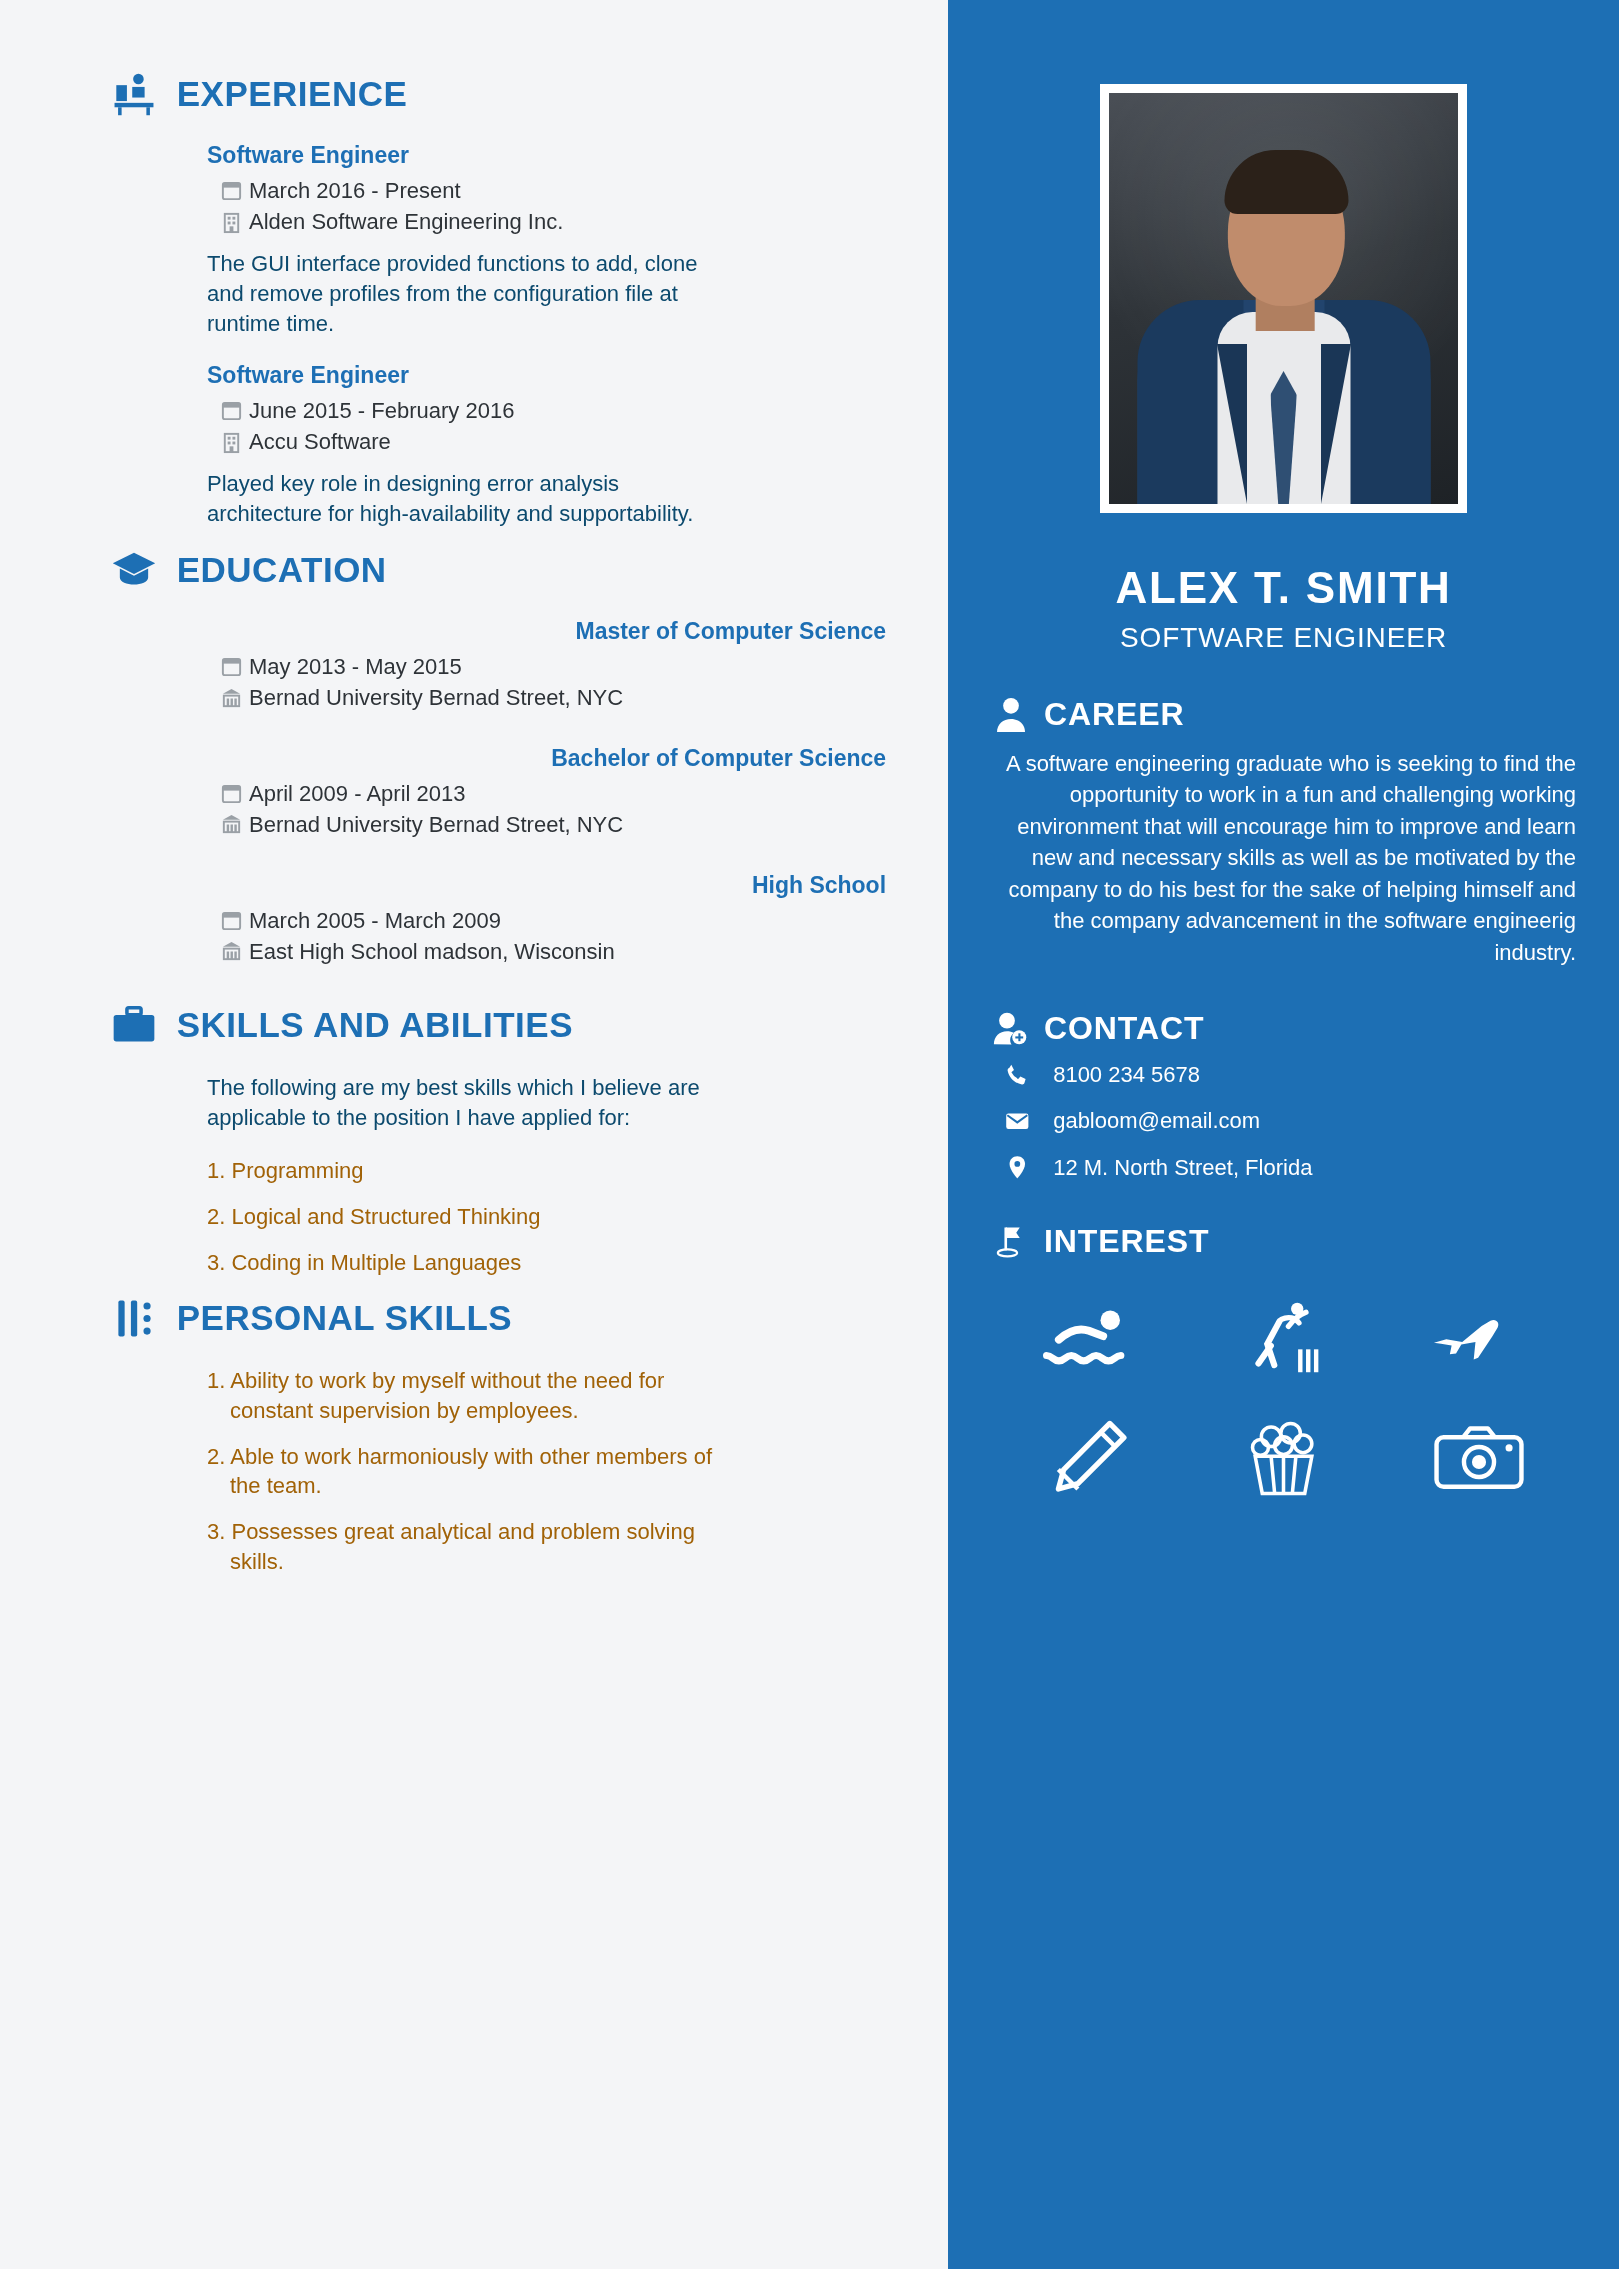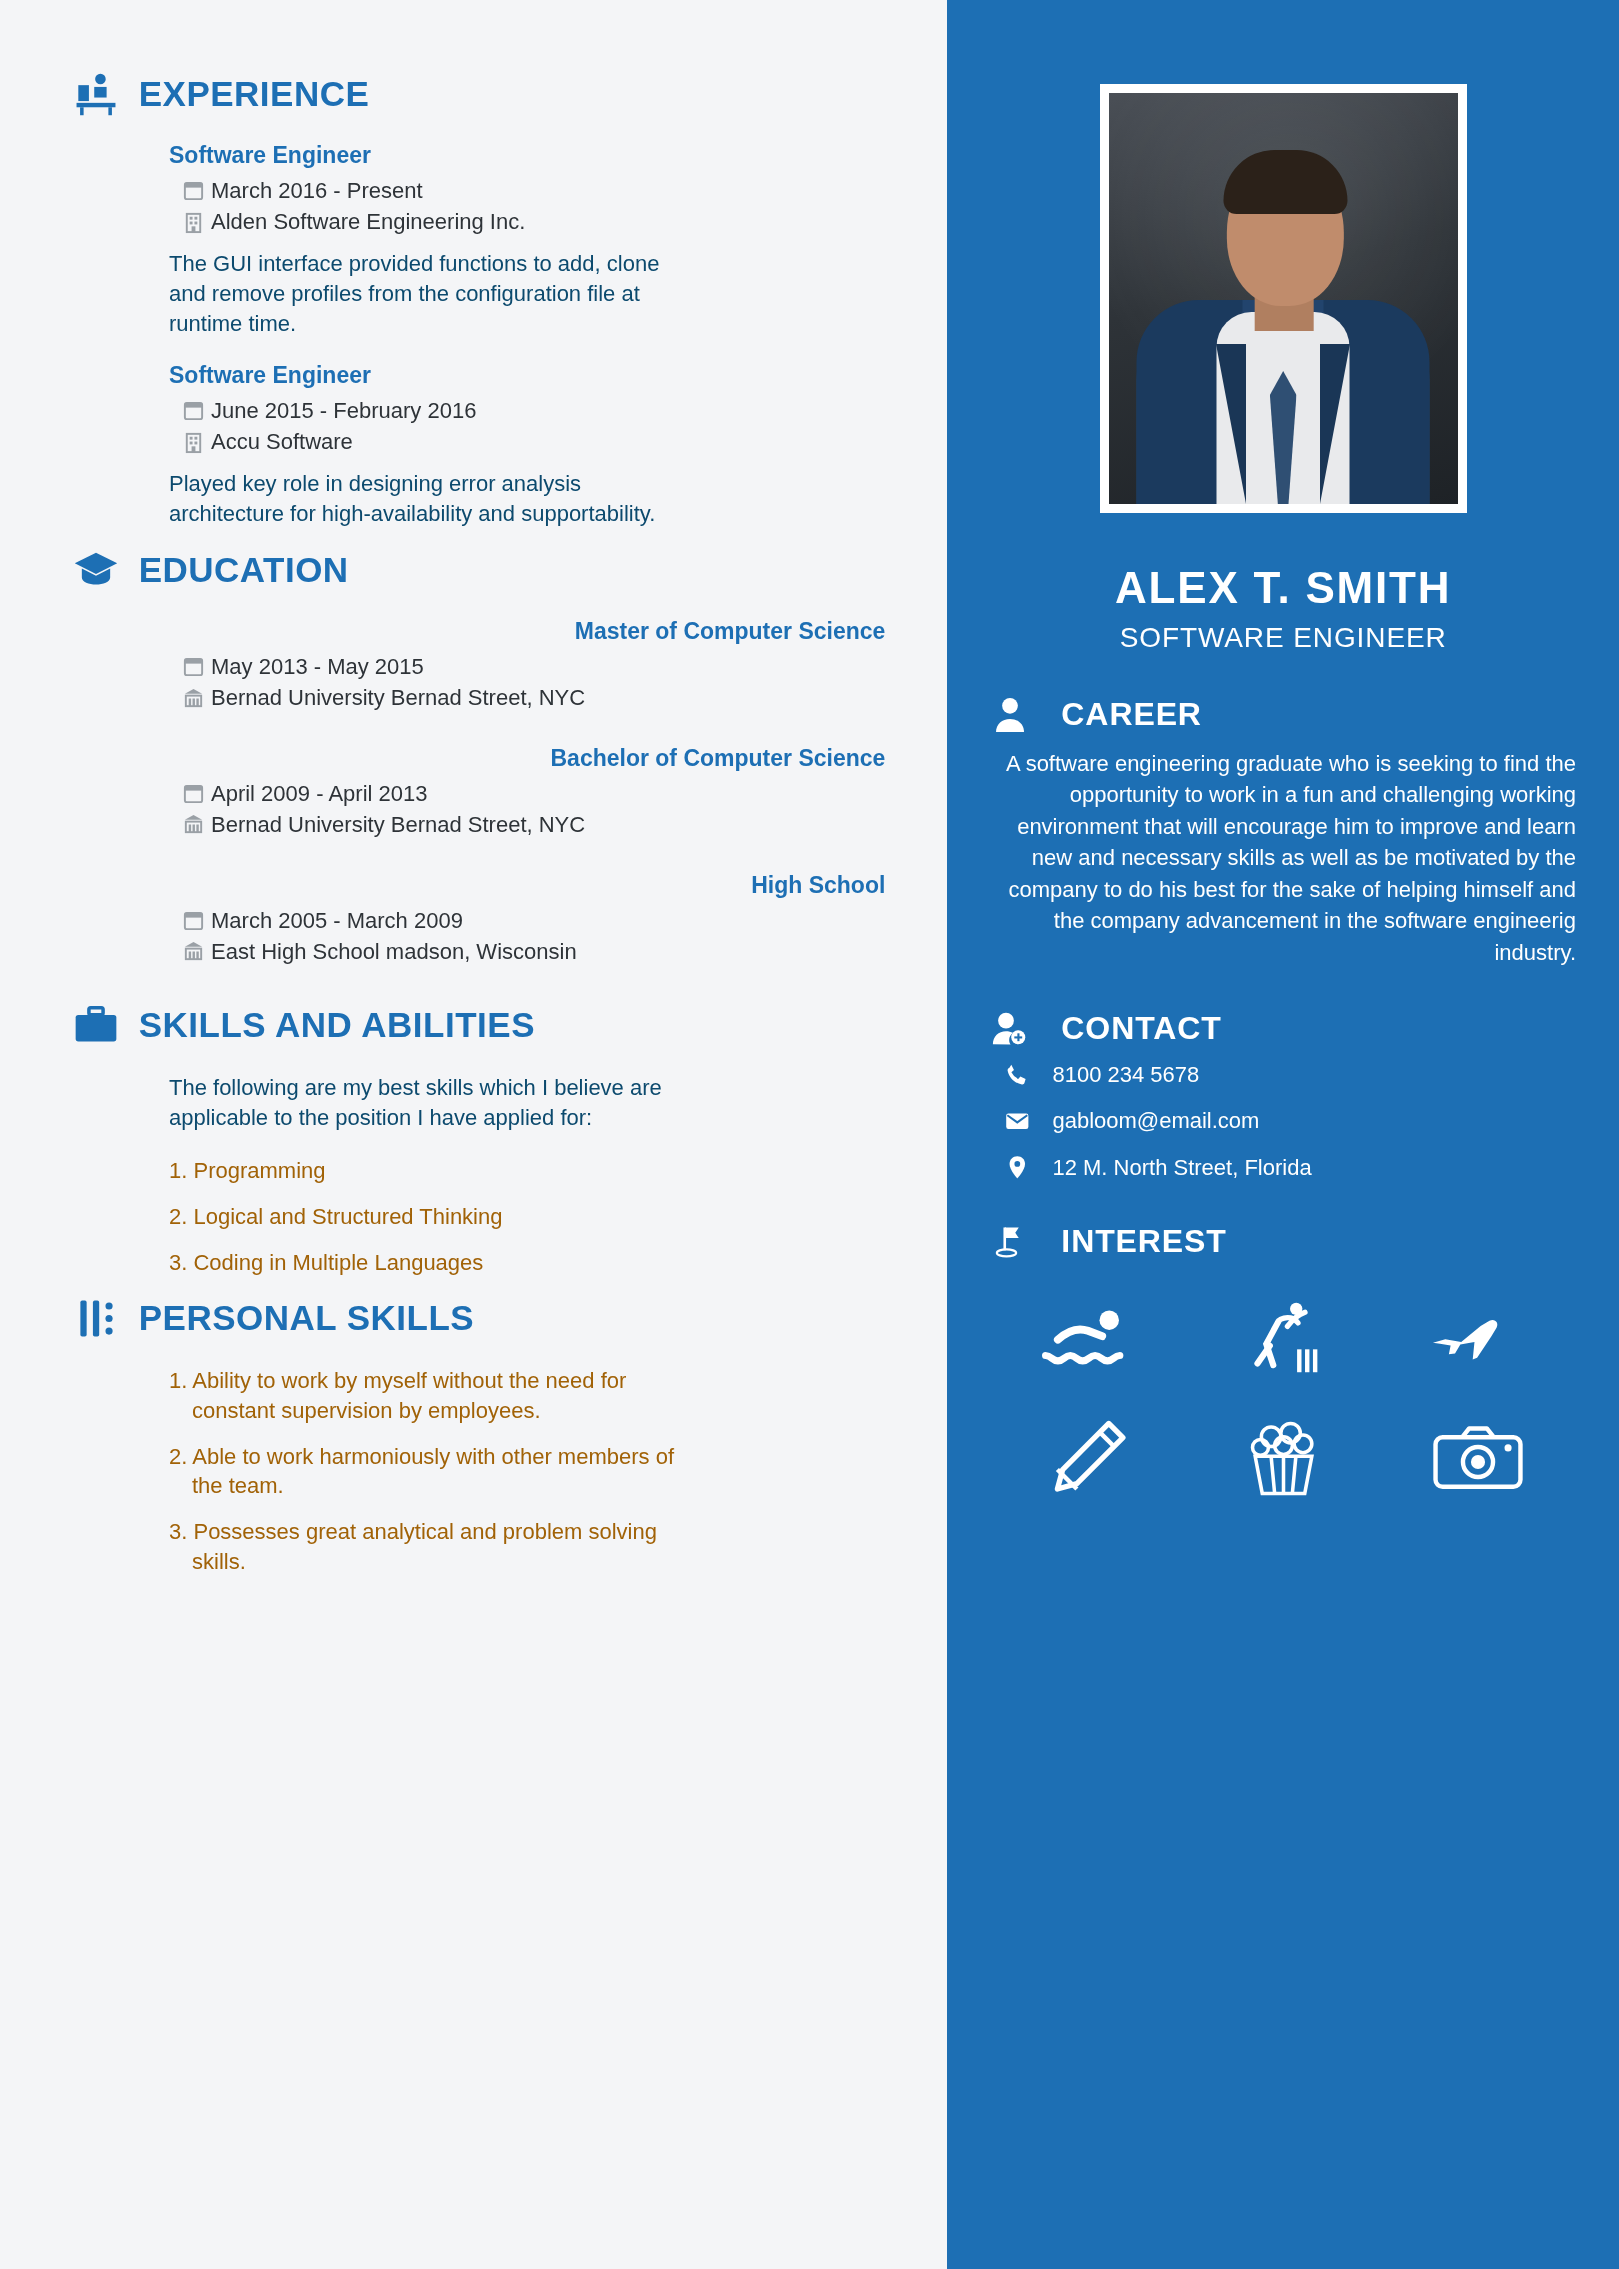--- a/index.html
+++ b/index.html
@@ -16,21 +16,21 @@
     height: 2270px;
     background: #f4f5f7;
     overflow: hidden;
     display: flex;
   }
   
   .left {
     width: 984px;
     background: #f4f5f7;
     box-sizing: border-box;
-    padding: 69px 62px 35px 71px;
+    padding: 69px 62px 35px 109px;
   }
   .section {
     margin-bottom: 8.9px;
   }
   .sec-head {
     display: flex;
     align-items: center;
     gap: 17.7px;
     margin-bottom: 23px;
   }
@@ -223,21 +223,21 @@
   .role {
     text-align: center;
     font-size: 28px;
     letter-spacing: 0.9px;
     margin-top: 8.9px;
     font-weight: normal;
   }
   .r-head {
     display: flex;
     align-items: center;
-    gap: 32px;
+    gap: 14px;
     margin: 41px 0 14px 0;
   }
   .r-head .ico {
     width: 39px; height: 39px; flex: 0 0 39px;
     display: flex; align-items: center; justify-content: center;
   }
   .r-title {
     font-size: 32px;
     font-weight: bold;
     letter-spacing: 0.9px;

